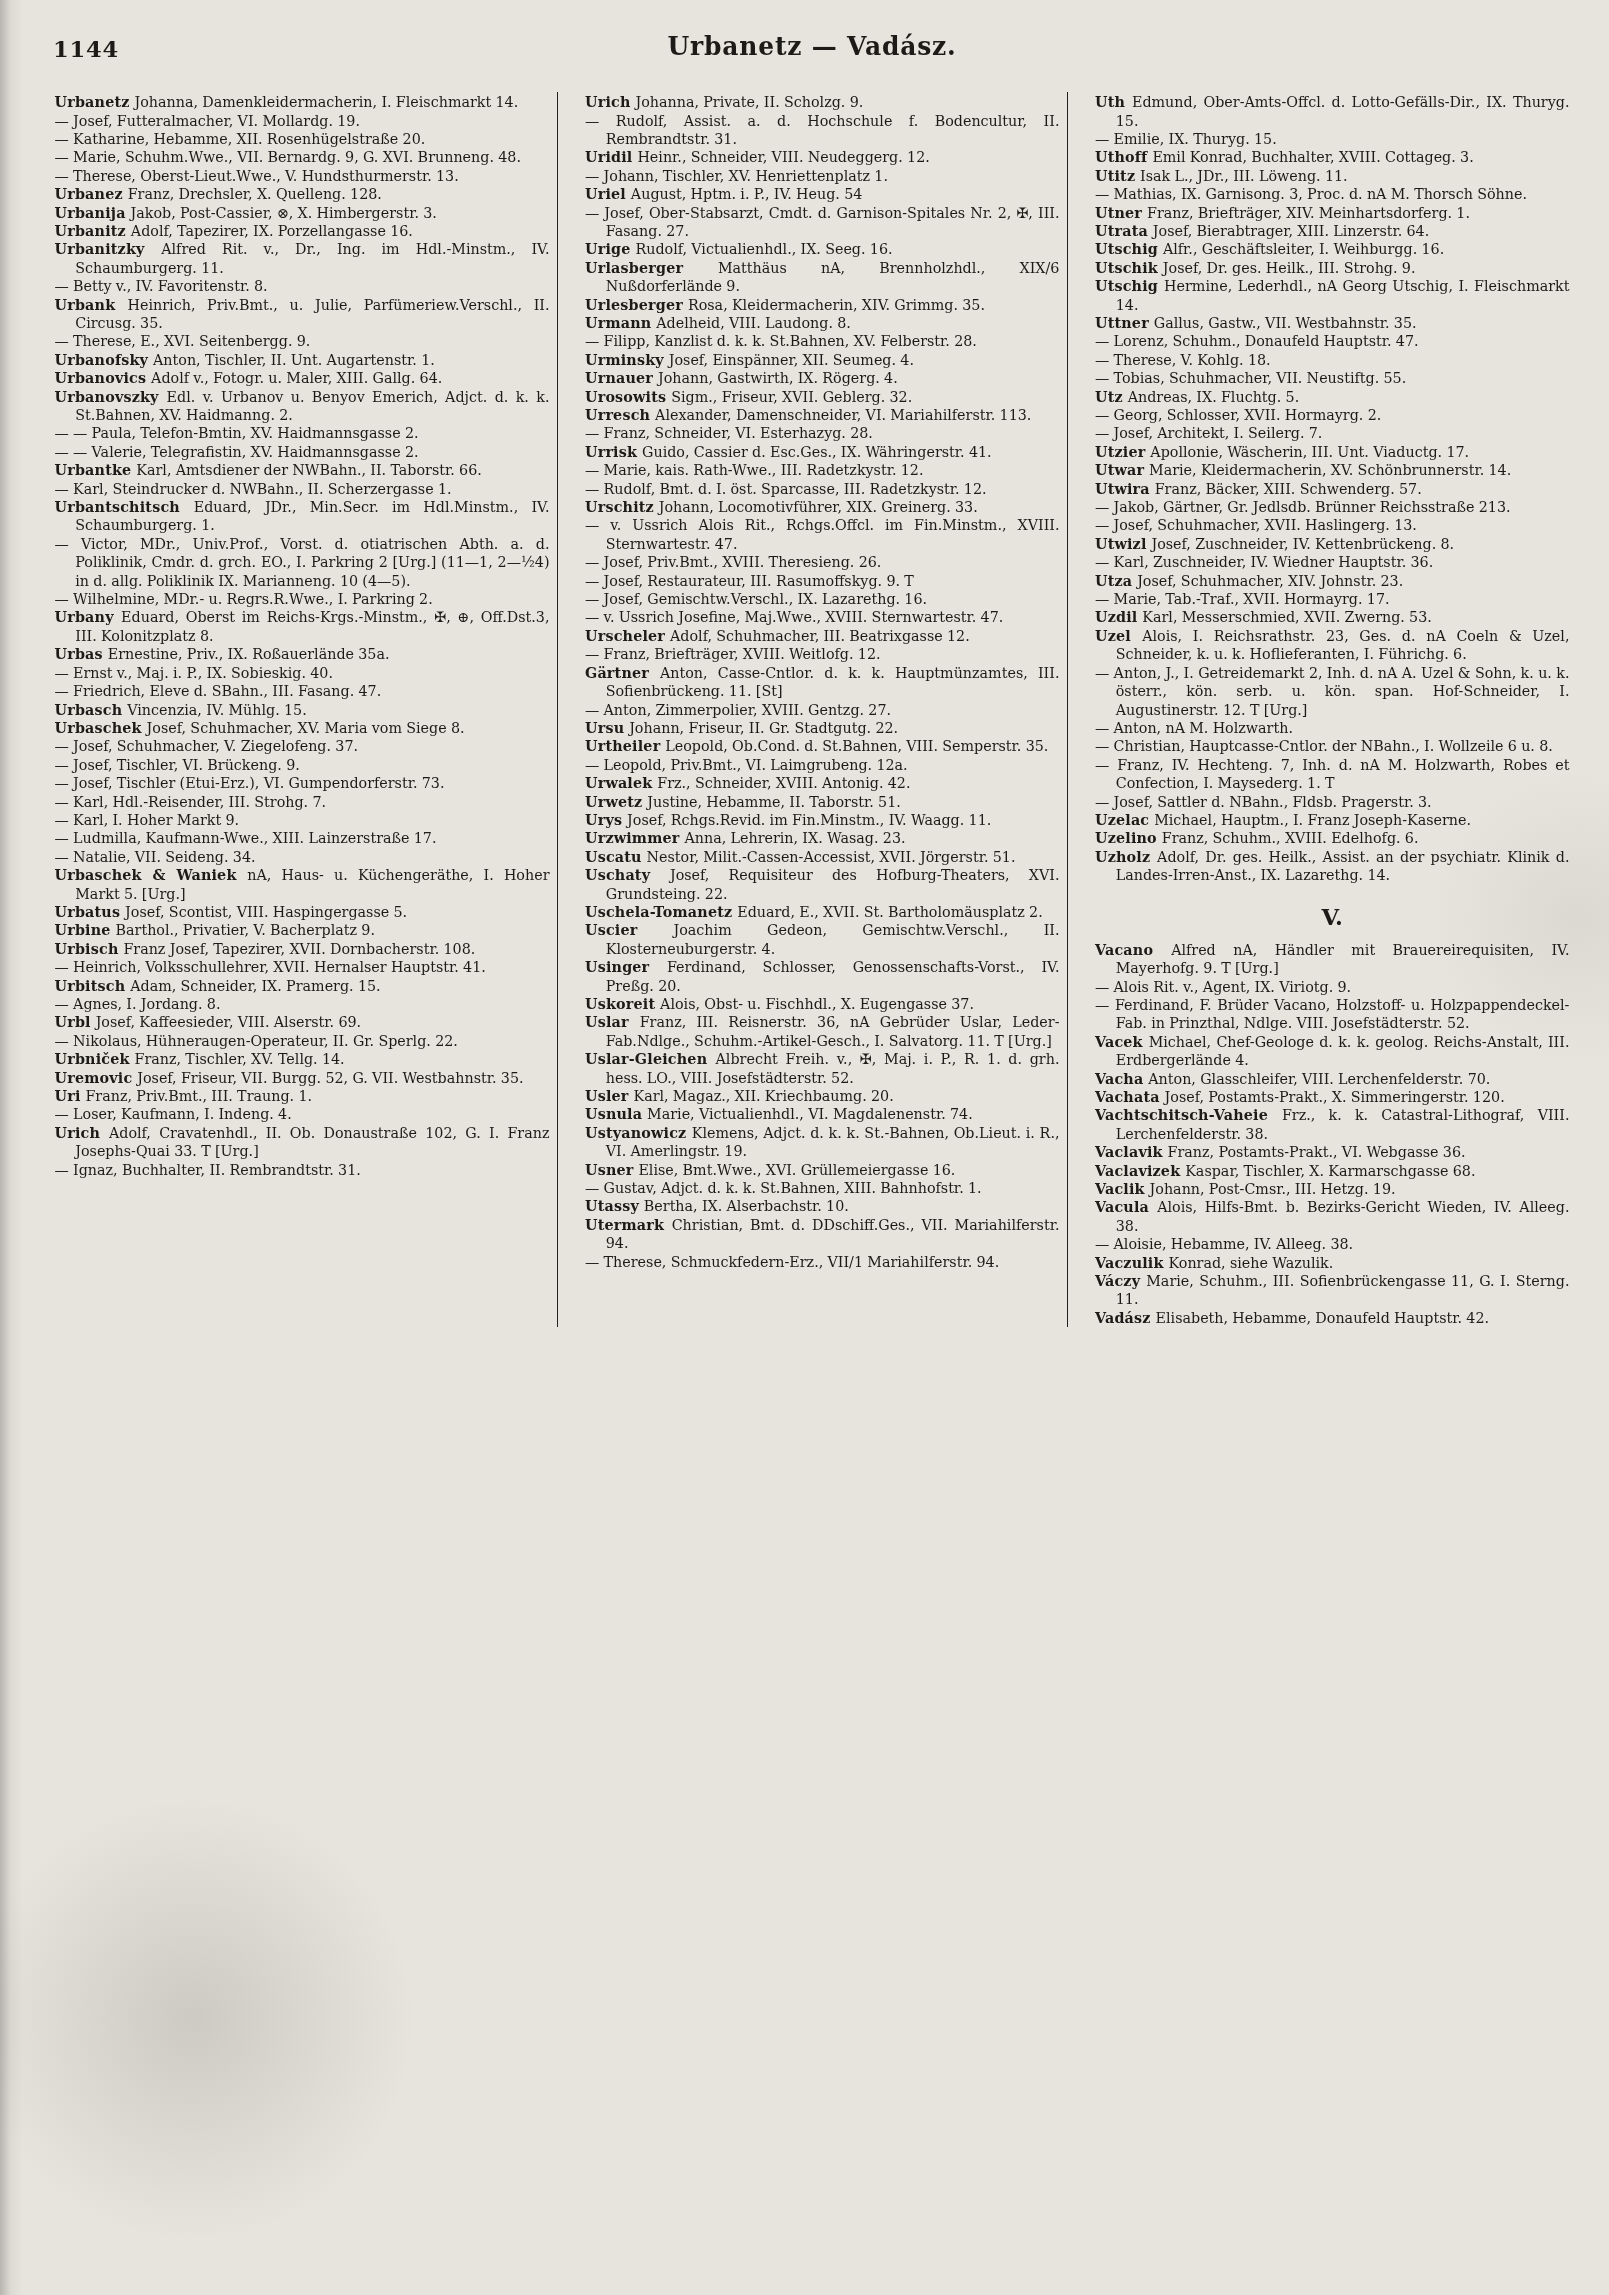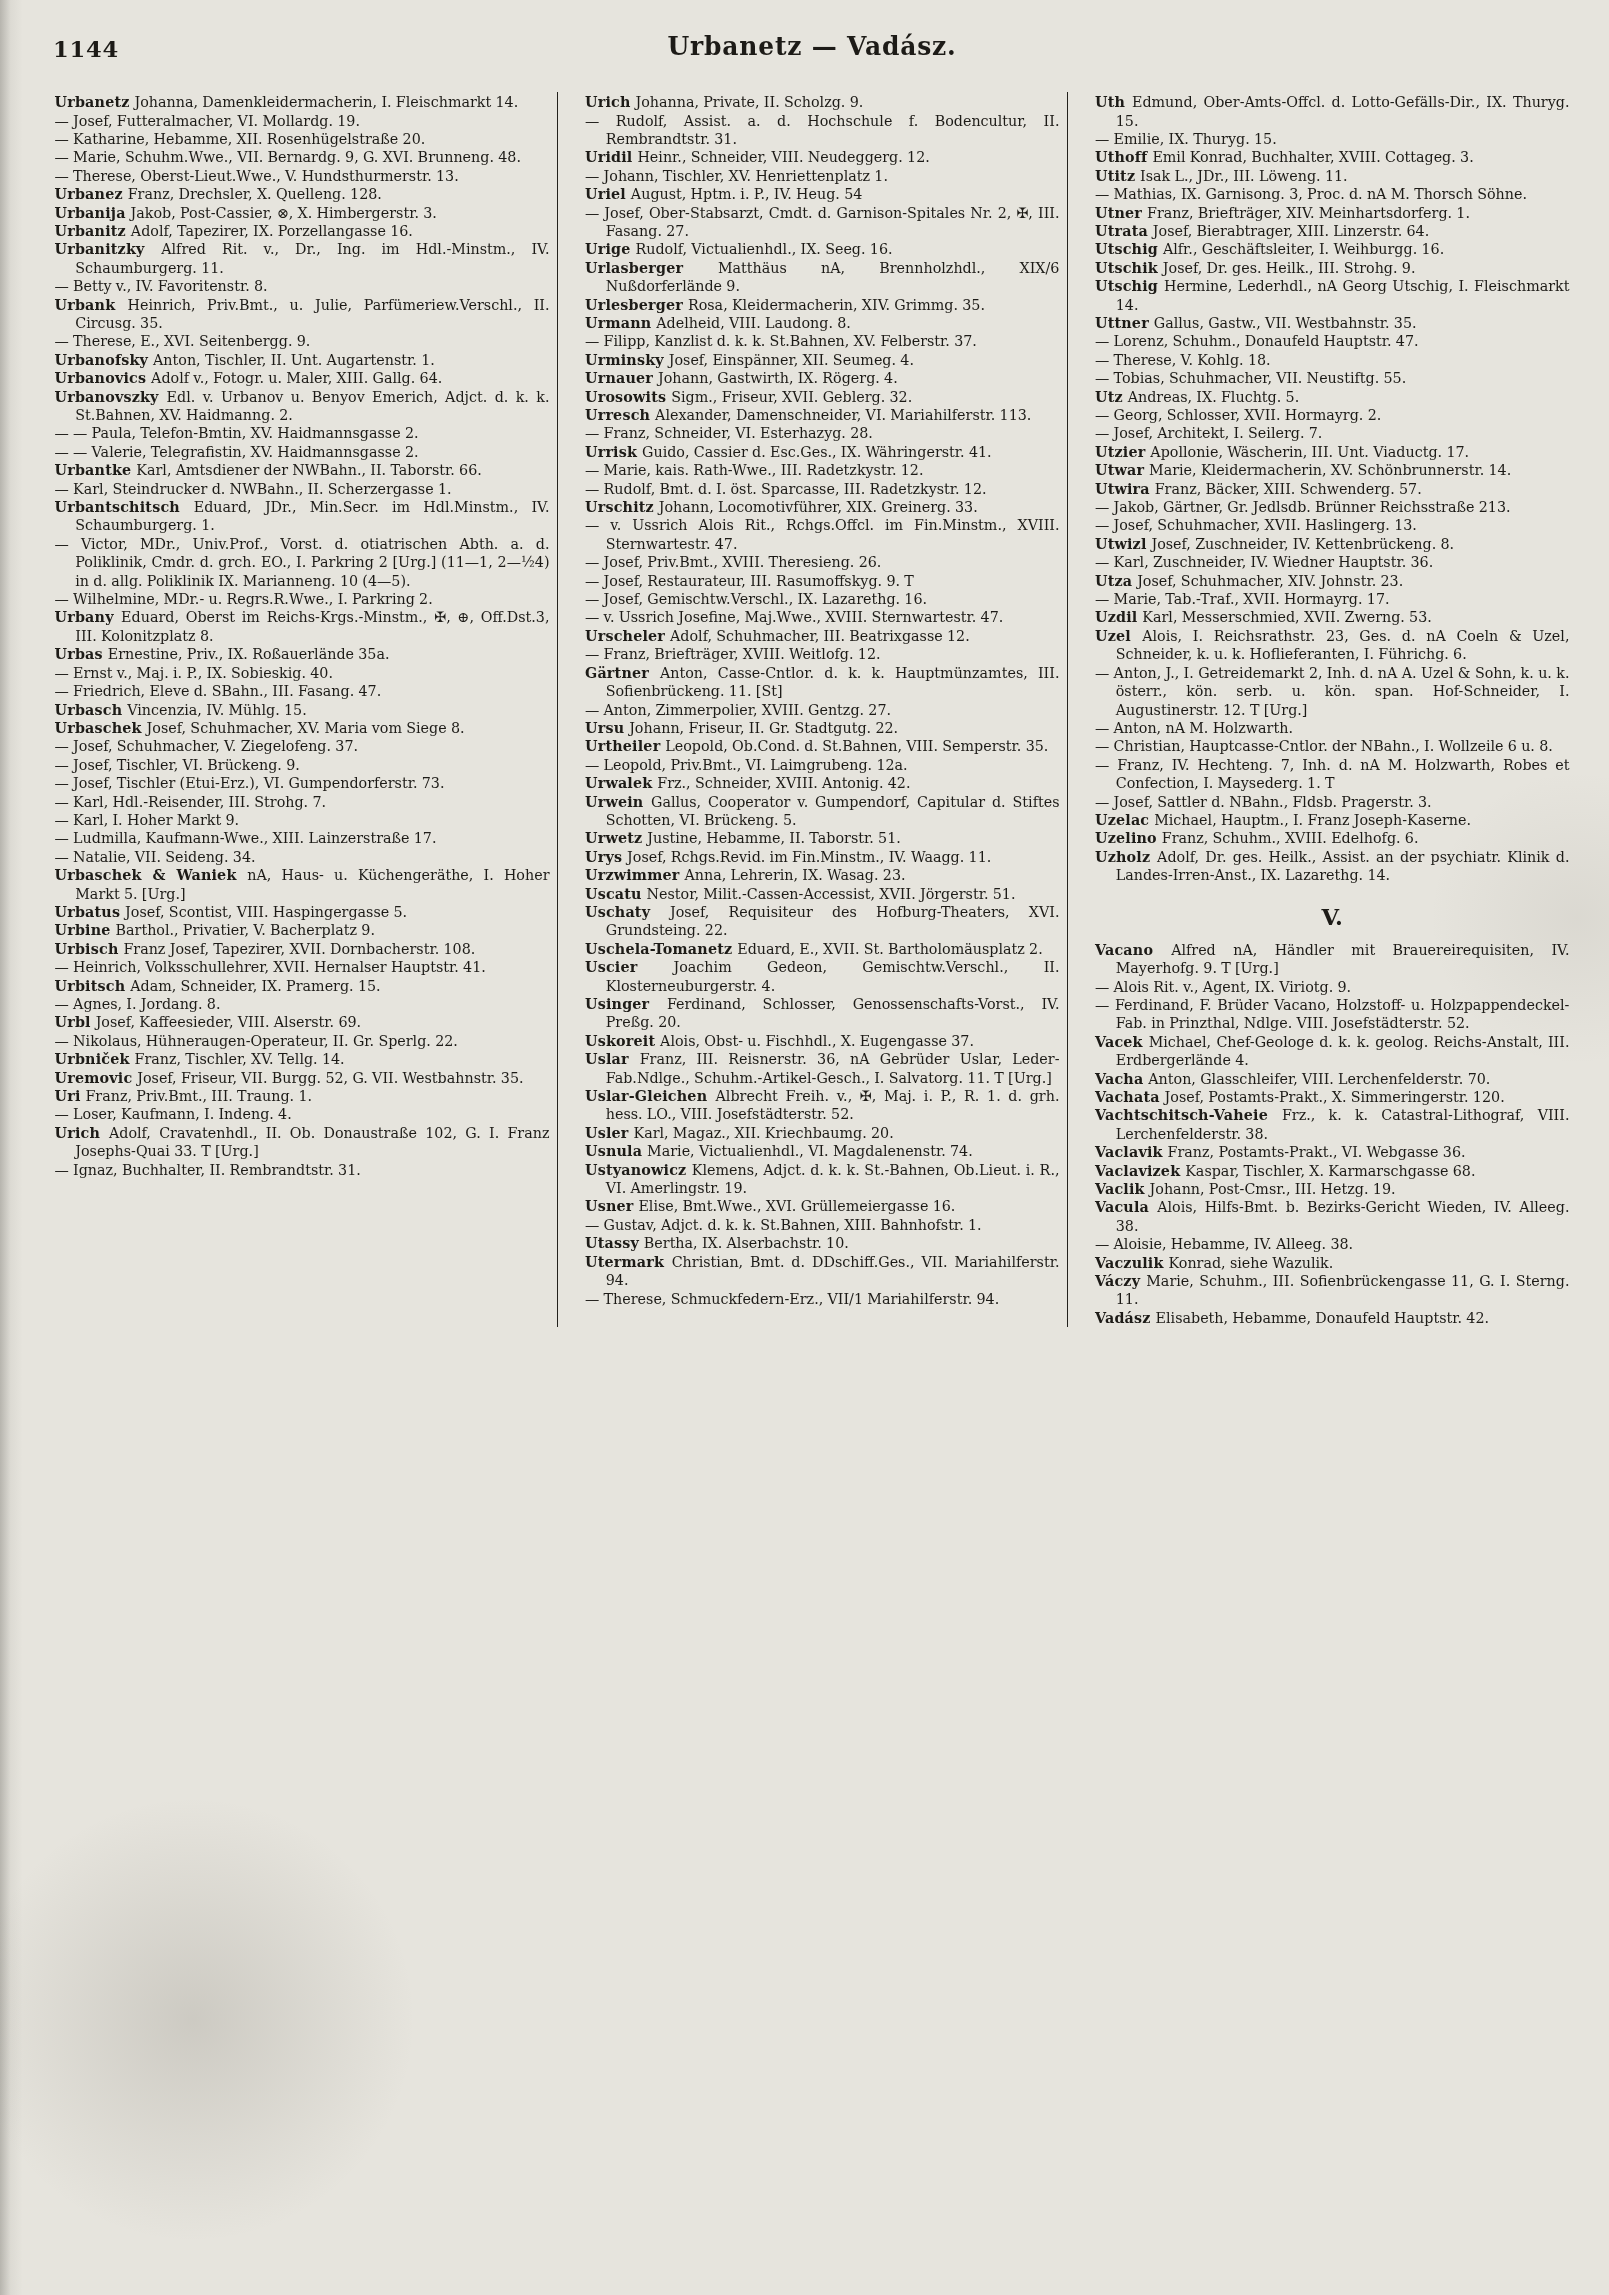--- a/index.html
+++ b/index.html
@@ -134,21 +134,21 @@
         <p class="entry"><span class="lead">Urich </span>Johanna, Private, II. Scholzg. 9.</p>
         <p class="entry">— Rudolf, Assist. a. d. Hochschule f. Bodencultur, II. Rembrandtstr. 31.</p>
         <p class="entry"><span class="lead">Uridil </span>Heinr., Schneider, VIII. Neudeggerg. 12.</p>
         <p class="entry">— Johann, Tischler, XV. Henriettenplatz 1.</p>
         <p class="entry"><span class="lead">Uriel </span>August, Hptm. i. P., IV. Heug. 54</p>
         <p class="entry">— Josef, Ober-Stabsarzt, Cmdt. d. Garnison-Spitales Nr. 2, ✠, III. Fasang. 27.</p>
         <p class="entry"><span class="lead">Urige </span>Rudolf, Victualienhdl., IX. Seeg. 16.</p>
         <p class="entry"><span class="lead">Urlasberger </span>Matthäus nA, Brennholzhdl., XIX/6 Nußdorferlände 9.</p>
         <p class="entry"><span class="lead">Urlesberger </span>Rosa, Kleidermacherin, XIV. Grimmg. 35.</p>
         <p class="entry"><span class="lead">Urmann </span>Adelheid, VIII. Laudong. 8.</p>
-        <p class="entry">— Filipp, Kanzlist d. k. k. St.Bahnen, XV. Felberstr. 37.</p>
+        <p class="entry">— Filipp, Kanzlist d. k. k. St.Bahnen, XV. Felberstr. 28.</p>
         <p class="entry"><span class="lead">Urminsky </span>Josef, Einspänner, XII. Seumeg. 4.</p>
         <p class="entry"><span class="lead">Urnauer </span>Johann, Gastwirth, IX. Rögerg. 4.</p>
         <p class="entry"><span class="lead">Urosowits </span>Sigm., Friseur, XVII. Geblerg. 32.</p>
         <p class="entry"><span class="lead">Urresch </span>Alexander, Damenschneider, VI. Mariahilferstr. 113.</p>
         <p class="entry">— Franz, Schneider, VI. Esterhazyg. 28.</p>
         <p class="entry"><span class="lead">Urrisk </span>Guido, Cassier d. Esc.Ges., IX. Währingerstr. 41.</p>
         <p class="entry">— Marie, kais. Rath-Wwe., III. Radetzkystr. 12.</p>
         <p class="entry">— Rudolf, Bmt. d. I. öst. Sparcasse, III. Radetzkystr. 12.</p>
         <p class="entry"><span class="lead">Urschitz </span>Johann, Locomotivführer, XIX. Greinerg. 33.</p>
         <p class="entry">— v. Ussrich Alois Rit., Rchgs.Offcl. im Fin.Minstm., XVIII. Sternwartestr. 47.</p>
@@ -157,21 +157,20 @@
         <p class="entry">— Josef, Gemischtw.Verschl., IX. Lazarethg. 16.</p>
         <p class="entry">— v. Ussrich Josefine, Maj.Wwe., XVIII. Sternwartestr. 47.</p>
         <p class="entry"><span class="lead">Urscheler </span>Adolf, Schuhmacher, III. Beatrixgasse 12.</p>
         <p class="entry">— Franz, Briefträger, XVIII. Weitlofg. 12.</p>
         <p class="entry"><span class="lead">Gärtner </span>Anton, Casse-Cntlor. d. k. k. Hauptmünzamtes, III. Sofienbrückeng. 11. [St]</p>
         <p class="entry">— Anton, Zimmerpolier, XVIII. Gentzg. 27.</p>
         <p class="entry"><span class="lead">Ursu </span>Johann, Friseur, II. Gr. Stadtgutg. 22.</p>
         <p class="entry"><span class="lead">Urtheiler </span>Leopold, Ob.Cond. d. St.Bahnen, VIII. Semperstr. 35.</p>
         <p class="entry">— Leopold, Priv.Bmt., VI. Laimgrubeng. 12a.</p>
         <p class="entry"><span class="lead">Urwalek </span>Frz., Schneider, XVIII. Antonig. 42.</p>
-        <p class="entry"><span class="lead">Urwein </span>Gallus, Cooperator v. Gumpendorf, Capitular d. Stiftes Schotten, VI. Brückeng. 5.</p>
         <p class="entry"><span class="lead">Urwetz </span>Justine, Hebamme, II. Taborstr. 51.</p>
         <p class="entry"><span class="lead">Urys </span>Josef, Rchgs.Revid. im Fin.Minstm., IV. Waagg. 11.</p>
         <p class="entry"><span class="lead">Urzwimmer </span>Anna, Lehrerin, IX. Wasag. 23.</p>
         <p class="entry"><span class="lead">Uscatu </span>Nestor, Milit.-Cassen-Accessist, XVII. Jörgerstr. 51.</p>
         <p class="entry"><span class="lead">Uschaty </span>Josef, Requisiteur des Hofburg-Theaters, XVI. Grundsteing. 22.</p>
         <p class="entry"><span class="lead">Uschela-Tomanetz </span>Eduard, E., XVII. St. Bartholomäusplatz 2.</p>
         <p class="entry"><span class="lead">Uscier </span>Joachim Gedeon, Gemischtw.Verschl., II. Klosterneuburgerstr. 4.</p>
         <p class="entry"><span class="lead">Usinger </span>Ferdinand, Schlosser, Genossenschafts-Vorst., IV. Preßg. 20.</p>
         <p class="entry"><span class="lead">Uskoreit </span>Alois, Obst- u. Fischhdl., X. Eugengasse 37.</p>
         <p class="entry"><span class="lead">Uslar </span>Franz, III. Reisnerstr. 36, nA Gebrüder Uslar, Leder-Fab.Ndlge., Schuhm.-Artikel-Gesch., I. Salvatorg. 11. T [Urg.]</p>

